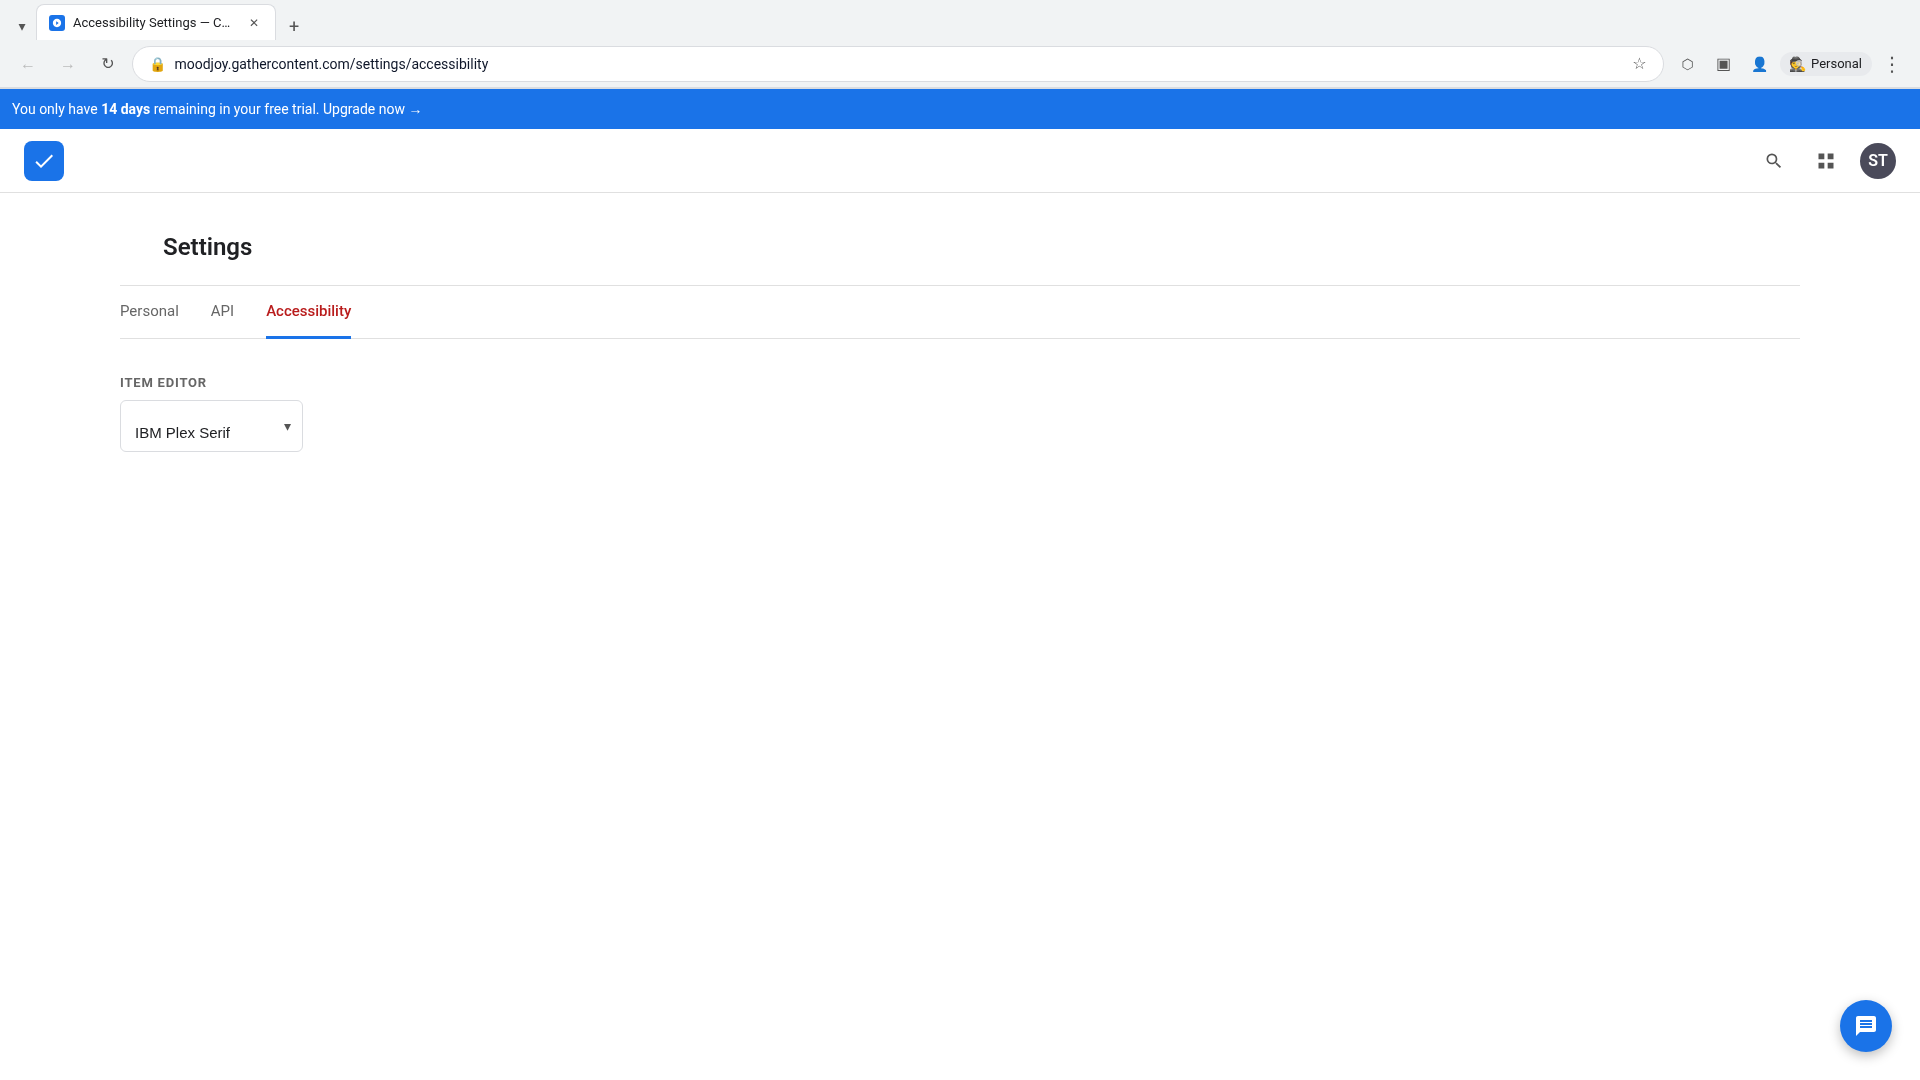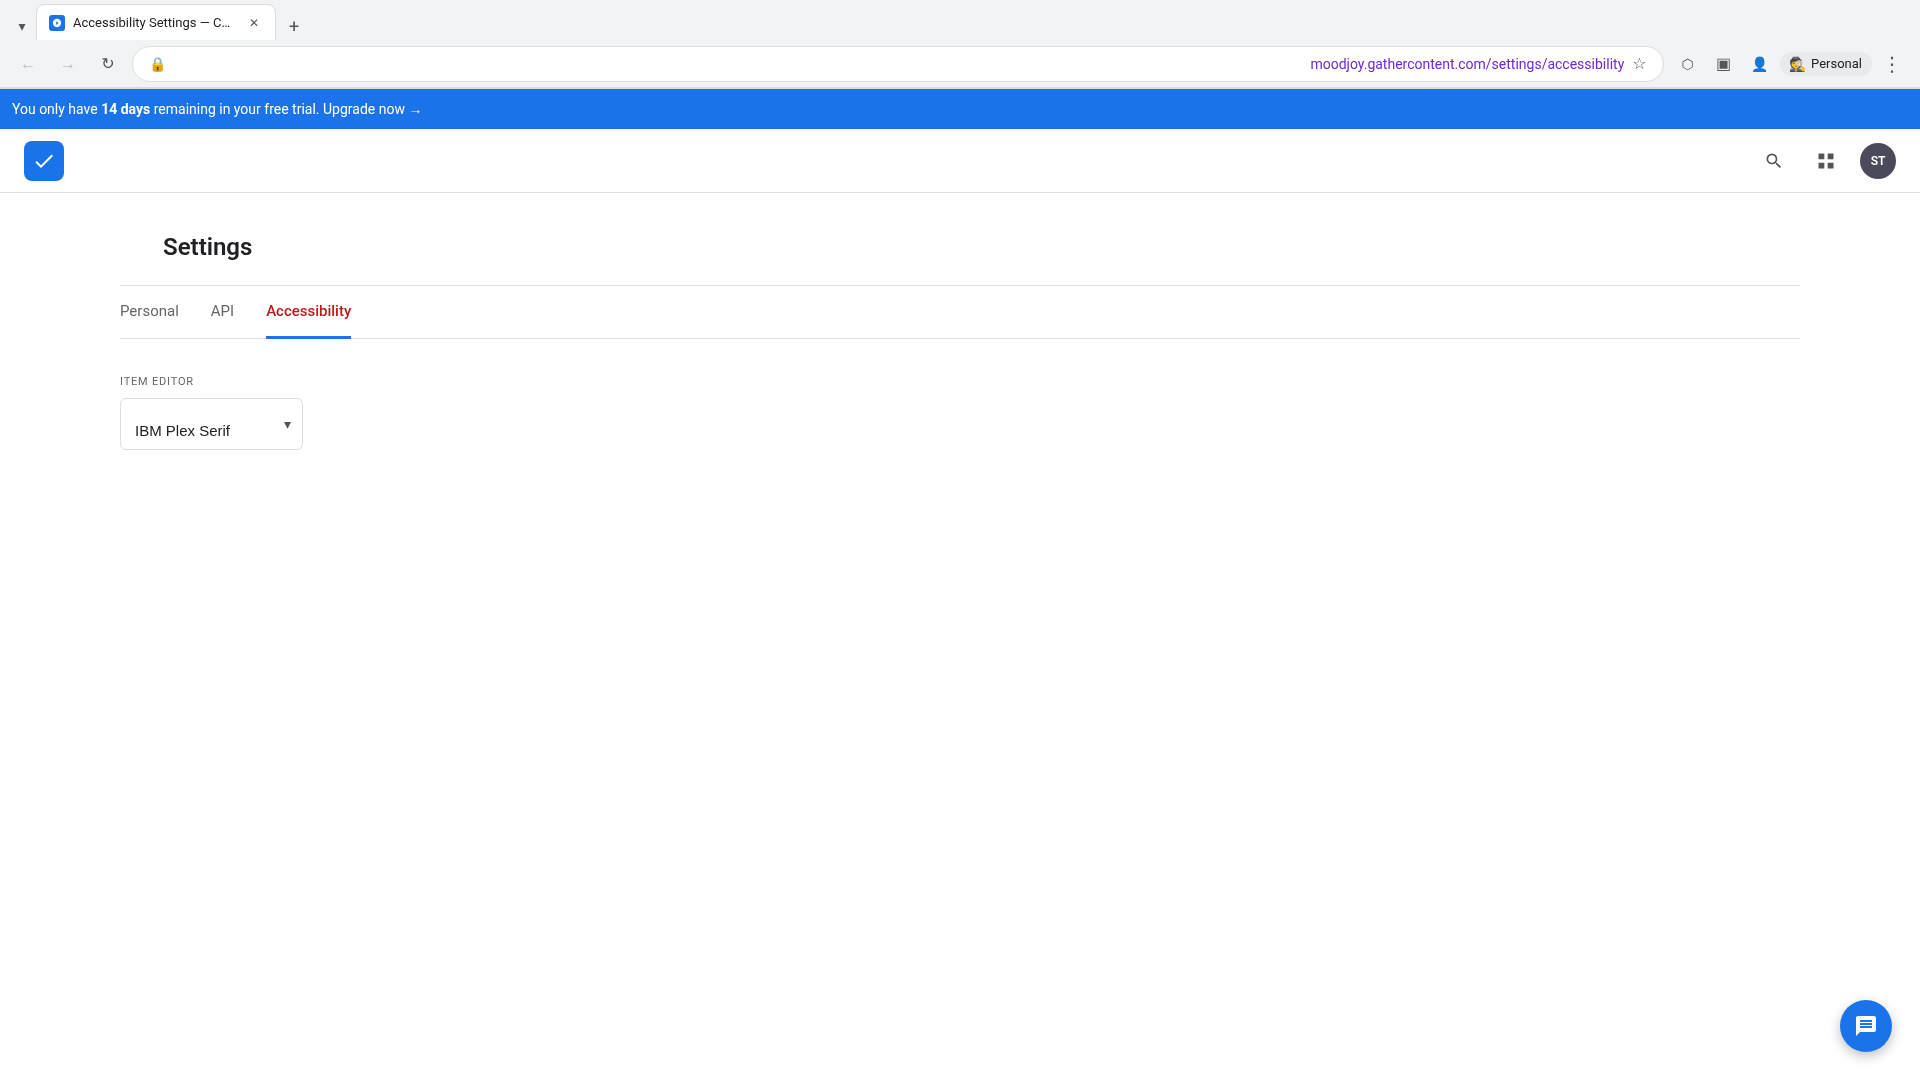--- a/index.html
+++ b/index.html
@@ -14,53 +14,53 @@
     .tab-favicon { width: 16px; height: 16px; background: #1a73e8; border-radius: 3px; display: flex; align-items: center; justify-content: center; flex-shrink: 0; }
     .tab-title { flex: 1; overflow: hidden; text-overflow: ellipsis; white-space: nowrap; font-size: 13px; }
     .tab-close { width: 18px; height: 18px; display: flex; align-items: center; justify-content: center; border-radius: 50%; cursor: pointer; color: #555; font-size: 12px; flex-shrink: 0; }
     .new-tab-btn { width: 28px; height: 28px; display: flex; align-items: center; justify-content: center; border-radius: 50%; cursor: pointer; color: #555; font-size: 18px; margin-left: 4px; }
 
     .browser-toolbar { display: flex; align-items: center; background: #f1f3f4; padding: 6px 12px; gap: 8px; height: 48px; border-bottom: 1px solid #dadce0; }
     .toolbar-nav-btn { width: 32px; height: 32px; display: flex; align-items: center; justify-content: center; border-radius: 50%; cursor: pointer; color: #555; font-size: 16px; }
     .toolbar-nav-btn.disabled { color: #bbb; cursor: default; }
     .address-bar { flex: 1; display: flex; align-items: center; background: #fff; border: 1px solid #dadce0; border-radius: 24px; padding: 0 16px; height: 36px; gap: 8px; }
     .address-lock { color: #5f6368; font-size: 14px; }
-    .address-text { flex: 1; font-size: 14px; color: #6d28d9; text-align: right; }
+    .address-text { flex: 1; font-size: 14px; color: #0f172a; }
     .toolbar-actions { display: flex; align-items: center; gap: 4px; }
     .toolbar-action-btn { width: 32px; height: 32px; display: flex; align-items: center; justify-content: center; border-radius: 50%; cursor: pointer; color: #555; font-size: 16px; }
     .incognito-badge { display: flex; align-items: center; gap: 4px; background: #e8eaed; border-radius: 16px; padding: 4px 10px; font-size: 13px; color: #202124; cursor: pointer; }
     .toolbar-menu-btn { width: 32px; height: 32px; display: flex; align-items: center; justify-content: center; border-radius: 50%; cursor: pointer; color: #555; font-size: 20px; }
 
     
     .trial-banner { background: #1a73e8; color: #fff; text-align: left; padding: 12px; font-size: 14px; }
     .trial-banner strong { font-weight: 700; }
 
     
     .app-header { display: flex; align-items: center; padding: 0 24px; height: 64px; border-bottom: 1px solid #e0e0e0; background: #fff; }
     .app-logo { width: 40px; height: 40px; background: #1a73e8; border-radius: 8px; display: flex; align-items: center; justify-content: center; cursor: pointer; }
     .app-logo svg { width: 24px; height: 24px; fill: #fff; }
     .header-spacer { flex: 1; }
     .header-actions { display: flex; align-items: center; gap: 16px; }
     .header-icon-btn { width: 36px; height: 36px; display: flex; align-items: center; justify-content: center; border-radius: 50%; cursor: pointer; color: #555; font-size: 18px; }
-    .avatar { width: 36px; height: 36px; background: #4a4a5a; border-radius: 50%; display: flex; align-items: center; justify-content: center; color: #fff; font-size: 12px; font-weight: 600; cursor: pointer; }
+    .avatar { width: 36px; height: 36px; background: #4a4a5a; border-radius: 50%; display: flex; align-items: center; justify-content: center; color: #fff; font-size: 16px; font-weight: 600; cursor: pointer; }
 
     
     .page-content { padding: 40px 120px; background: #fff; }
     .page-title { font-size: 24px; font-weight: 600; color: #202124; margin-bottom: 24px; margin-left: 43px; }
     .divider { border: none; border-top: 1px solid #e0e0e0; margin-bottom: 0; }
 
     
     .tabs-container { display: flex; gap: 32px; margin-top: 0; border-bottom: 1px solid #e0e0e0; padding: 0; }
     .tab-item { padding: 16px 0; font-size: 15px; color: #666; cursor: pointer; border-bottom: 3px solid transparent; margin-bottom: -1px; }
     .tab-item.active { color: #b91c1c; border-bottom-color: #1a73e8; font-weight: 500; }
 
     
     .settings-section { margin-top: 36px; }
     .section-title { font-size: 18px; font-weight: 600; color: #202124; margin-bottom: 24px; }
-    .field-label { font-size: 11px; font-weight: 400; color: #666; text-transform: uppercase; letter-spacing: 0.8px; margin-bottom: 10px; }
+    .field-label { font-size: 13px; font-weight: 700; color: #666; text-transform: uppercase; letter-spacing: 0.8px; margin-bottom: 10px; }
     .select-wrapper { position: relative; display: inline-block; }
     .font-select { appearance: none; background: #fff; border: 1px solid #dadce0; border-radius: 6px; padding: 23px 40px 10px 14px; font-size: 15px; color: #202124; cursor: pointer; min-width: 180px; }
     .select-arrow { position: absolute; right: 12px; top: 50%; transform: translateY(-50%); color: #555; font-size: 14px; pointer-events: none; }
     .helper-text { font-size: 14px; color: #888; margin-top: 12px; max-width: 350px; line-height: 1.5; }
 
     
     .chat-button { position: fixed; bottom: 28px; right: 28px; width: 52px; height: 52px; background: #1a73e8; border-radius: 50%; display: flex; align-items: center; justify-content: center; cursor: pointer; box-shadow: 0 4px 12px rgba(0,0,0,0.25); color: #fff; font-size: 22px; }
   </style>
 </head>
 <body>

